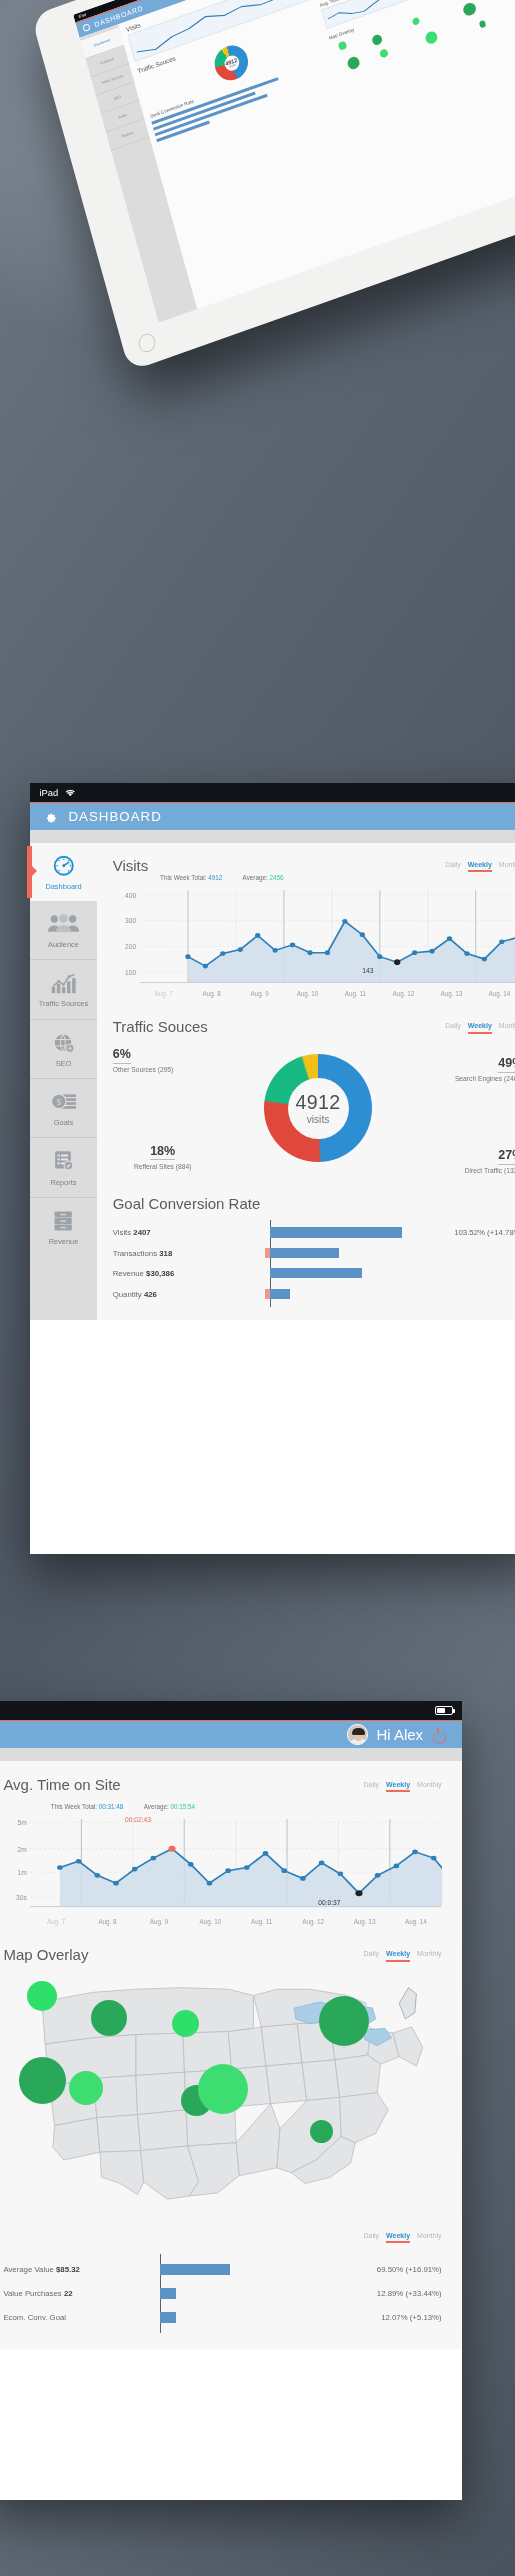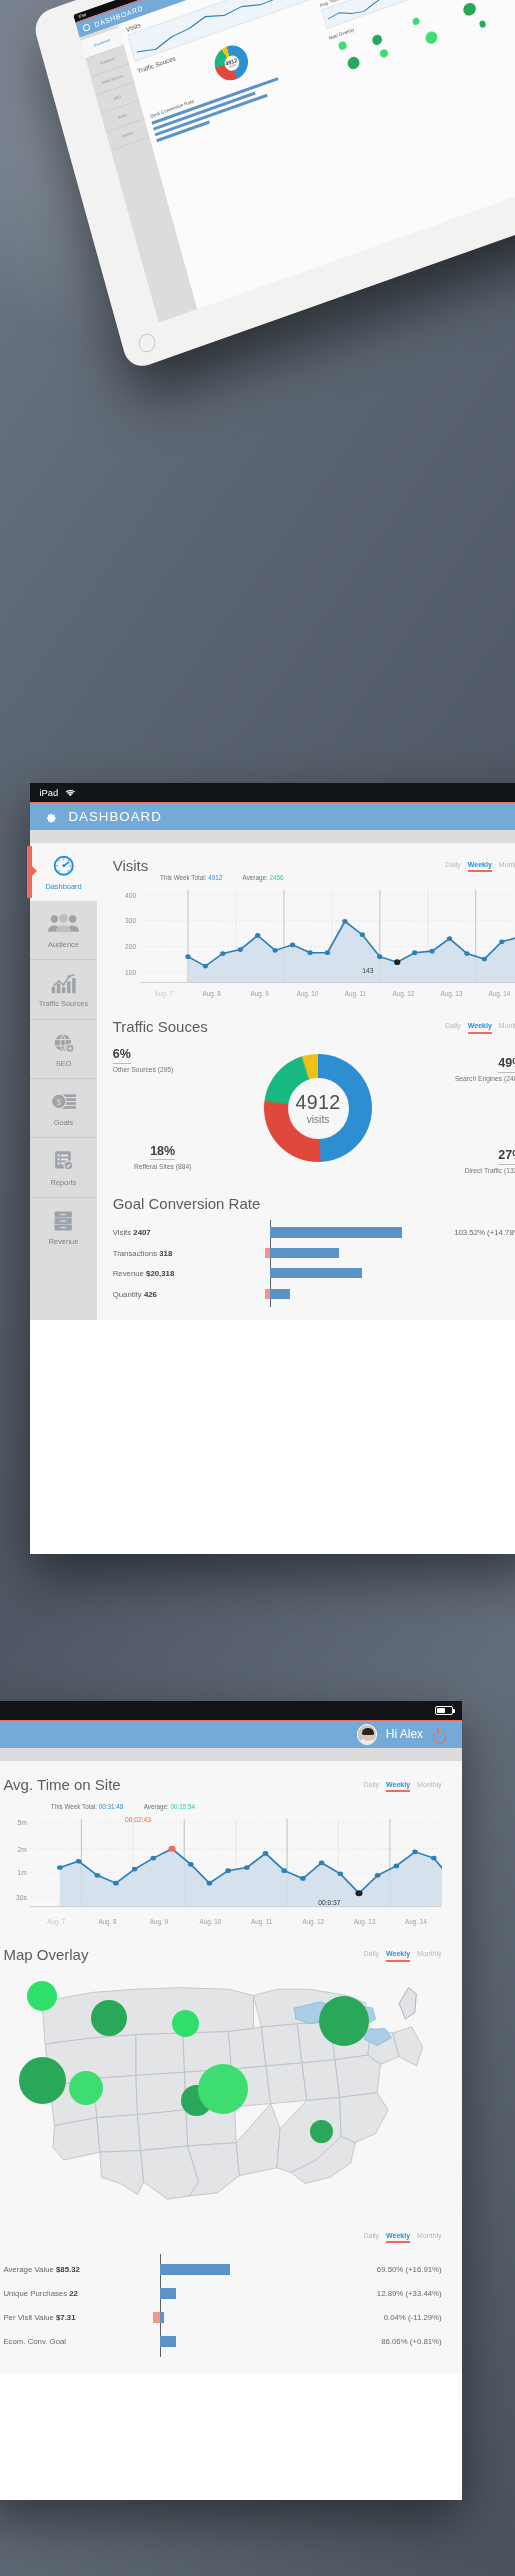--- a/index.html
+++ b/index.html
@@ -63,21 +63,21 @@
   .appbar{height:28px;background:#74aad8;border-top:1.6px solid #f0695a;display:flex;align-items:center;
      padding:0 12.5px;justify-content:space-between;}
   .appbar-l{display:flex;align-items:center;gap:11px;}
   .appbar .title{color:#fff;font-size:13.3px;letter-spacing:1px;font-weight:400;}
   .appbar-r{display:flex;align-items:center;gap:8.6px;}
   .avatar{width:20.4px;height:20.4px;border-radius:50%;border:1.6px solid #fff;overflow:hidden;
      background:#cfc6bd;position:relative;}
   .avatar .hair{position:absolute;left:3.9px;top:2.3px;width:12.5px;height:7.8px;background:#2c231d;border-radius:6.3px 6.3px 2.3px 2.3px;}
   .avatar .face{position:absolute;left:5.5px;top:6.3px;width:9.4px;height:9.4px;background:#e2c4ad;border-radius:50%;}
   .avatar .body{position:absolute;left:1.6px;bottom:-2.3px;width:17px;height:7.8px;background:#efefef;border-radius:7.8px 7.8px 0 0;}
-  .hi{color:#fff;font-size:12px;}
+  .hi{color:#fff;font-size:15px;}
   .pwr{width:13.3px;height:13.3px;position:relative;}
   .pwr:before{content:"";position:absolute;left:0.8px;top:2.7px;width:11.7px;height:11.7px;border:1.7px solid #f0695a;
      border-radius:50%;clip-path:polygon(0 22%,100% 22%,100% 100%,0 100%);}
   .pwr:after{content:"";position:absolute;left:5.7px;top:0;width:1.9px;height:6.3px;background:#f0695a;border-radius:0.8px;}
   .subbar{height:12.5px;background:#dcdcdc;}
 
   .content{display:flex;background:#e0e0e0;}
   .sidebar{width:67px;background:#dcdcdc;padding-bottom:7.8px;flex-shrink:0;}
   .nav{padding:11px 3.1px 10.2px;text-align:center;position:relative;border-bottom:0.8px solid #c9c9c9;}
   .nav:last-child{border-bottom:none;}
@@ -494,21 +494,21 @@
               <b>318</b></div>
             <div class="barwrap">
                 <div class="axis"></div>
                 <div class="neg" style="width:4.7px"></div>
                 <div class="pos" style="width:69px"></div>
               </div>
             <div class="pct"></div>
           </div>
           <div class="grow">
             <div class="lbl"><span>Revenue</span>
-              <b>$20,318</b></div>
+              <b>$30,386</b></div>
             <div class="barwrap">
                 <div class="axis"></div>
                 <div class="pos" style="width:92px"></div>
               </div>
             <div class="pct"></div>
           </div>
           <div class="grow">
             <div class="lbl"><span>Quantity</span>
               <b>426</b></div>
             <div class="barwrap">
@@ -716,45 +716,35 @@
         <div class="grow" style="height:24px">
           <div class="lbl" style="width:133px"><span>Average Value</span>
             <b>$85.32</b></div>
           <div class="barwrap" style="height:24px">
               <div class="axis" style="left:23.5px"></div>
             <div class="pos" style="left:23.5px;top:7px;width:70px"></div>
             </div>
           <div class="pct" style="width:94px">69.50% (+16.91%)</div>
         </div>
         <div class="grow" style="height:24px">
-          <div class="lbl" style="width:133px"><span>Unique Purchases</span>
+          <div class="lbl" style="width:133px"><span>Value Purchases</span>
             <b>22</b></div>
           <div class="barwrap" style="height:24px">
               <div class="axis" style="left:23.5px"></div>
             <div class="pos" style="left:23.5px;top:7px;width:15.7px"></div>
             </div>
           <div class="pct" style="width:94px">12.89% (+33.44%)</div>
-        </div>
-        <div class="grow" style="height:24px">
-          <div class="lbl" style="width:133px"><span>Per Visit Value</span>
-            <b>$7.31</b></div>
-          <div class="barwrap" style="height:24px">
-              <div class="axis" style="left:23.5px"></div>
-            <div class="neg" style="right:calc(100% - 23.5px);top:7px;width:7px"></div>
-            <div class="pos" style="left:23.5px;top:7px;width:3.9px"></div>
-            </div>
-          <div class="pct" style="width:94px">0.04% (-11.29%)</div>
         </div>
         <div class="grow" style="height:24px">
           <div class="lbl" style="width:133px"><span>Ecom. Conv. Goal</span>
             <b></b></div>
           <div class="barwrap" style="height:24px">
               <div class="axis" style="left:23.5px"></div>
             <div class="pos" style="left:23.5px;top:7px;width:15.7px"></div>
             </div>
-          <div class="pct" style="width:94px">86.06% (+0.81%)</div>
+          <div class="pct" style="width:94px">12.07% (+5.13%)</div>
         </div>
       </div>
     </div>
 
   </div>
 </div>
 
 
 </body></html>

